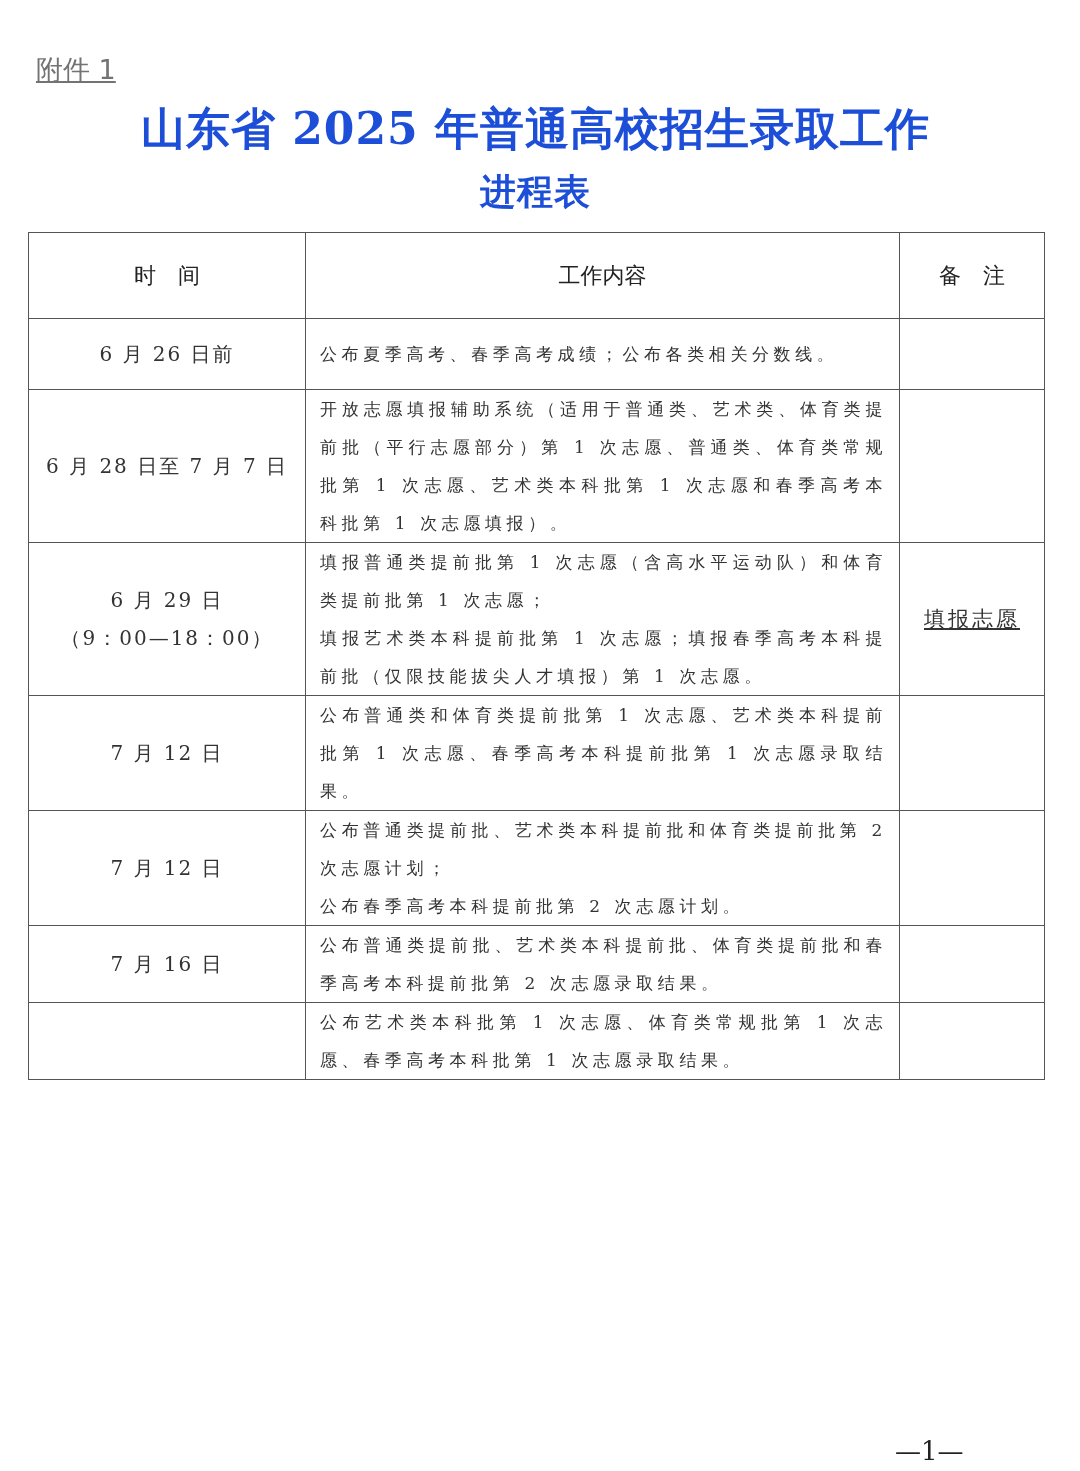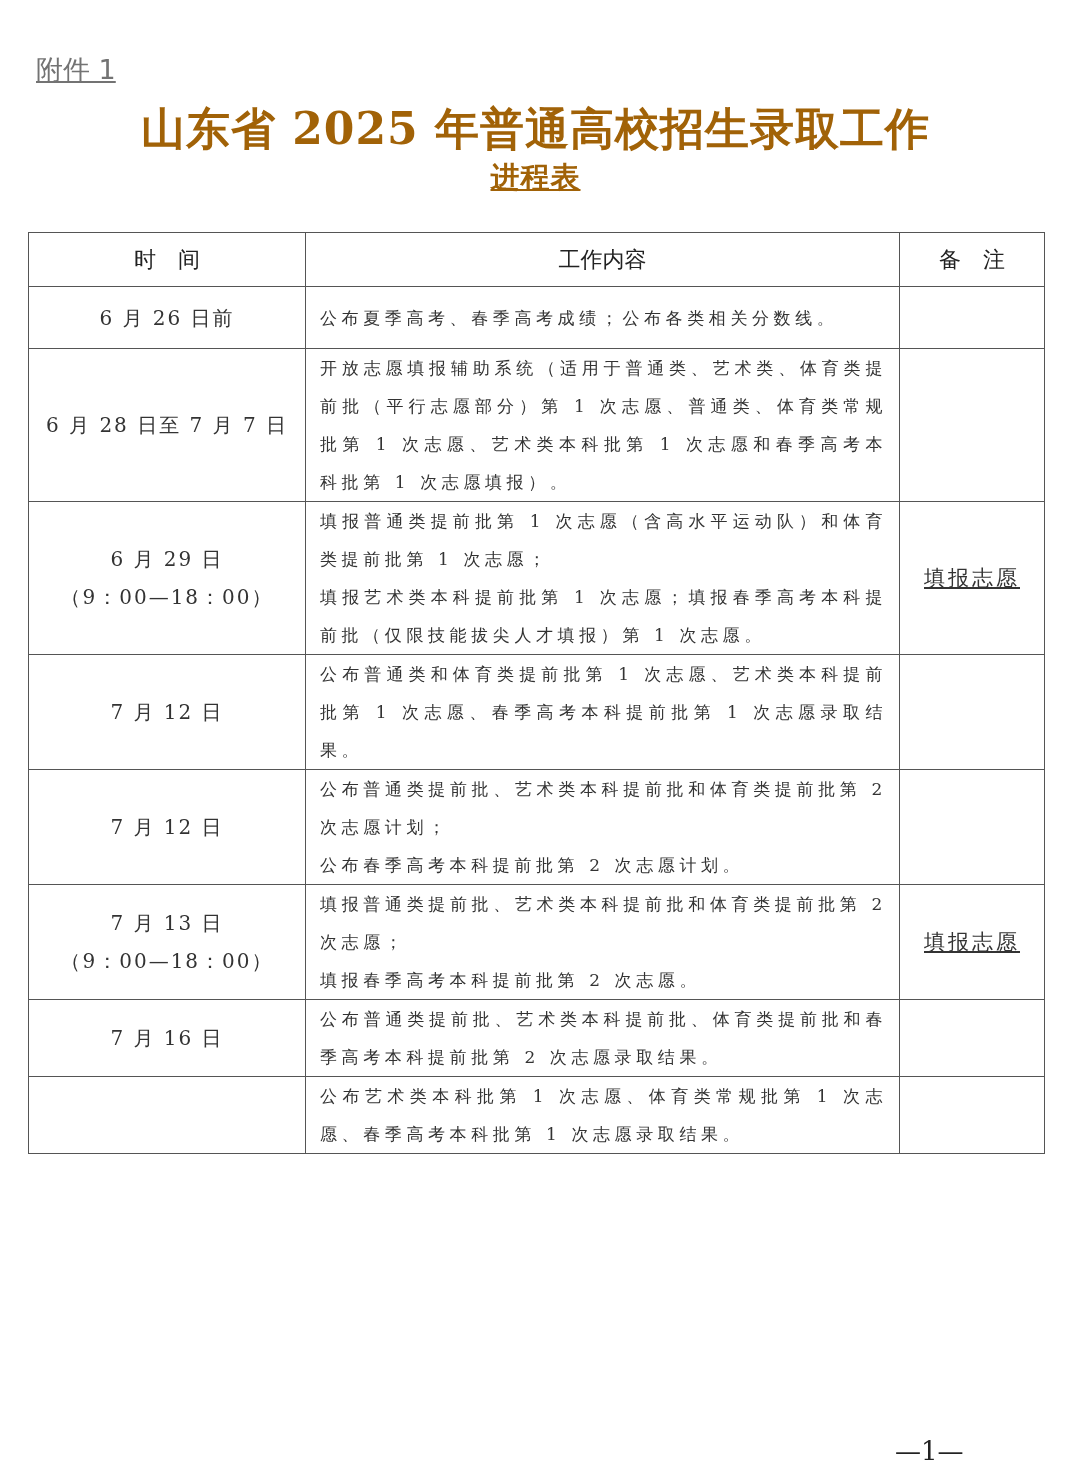--- a/index.html
+++ b/index.html
@@ -1,22 +1,22 @@
 <!DOCTYPE html>
 <html><head>
   <meta charset="utf-8">
   <style>
     html, body { margin:0; padding:0; background:#ffffff; }
     body { width:1080px; height:1471px; position:relative; overflow:hidden; color:#222; font-family:"DejaVu Serif","Liberation Serif",serif; }
     .attach { position:absolute; left:36px; top:52px; font-family:"DejaVu Sans","Liberation Sans",sans-serif; font-size:27px; color:#737373; letter-spacing:0px;text-decoration:underline; }
-    .title { position:absolute; left:0; width:1071px; text-align:center; font-family:"DejaVu Serif","Liberation Serif",serif; font-weight:bold; color:#a16207; }
+    .title { position:absolute; left:0; width:1071px; text-align:center; font-family:"DejaVu Serif","Liberation Serif",serif; font-weight:bold; color:#1d4ed8; }
     .title.l1 { top:100px; font-size:44px; letter-spacing:1px; }
-    .title.l2 { top:158px; font-size:29px; letter-spacing:1px;text-decoration:underline; }
+    .title.l2 { top:168px; font-size:36px; letter-spacing:1px; }
     table { position:absolute; left:28px; top:232px; width:1016px; border-collapse:collapse; table-layout:fixed; }
-    td, th { border:1.5px solid #555; padding:0; font-weight:normal; color:#333; }
+    td, th { border:1.5px solid #555; padding:16px; font-weight:normal; color:#333; }
     col.c1 { width:277px; } col.c2 { width:594px; } col.c3 { width:145px; }
     th { height:53px; font-family:"DejaVu Sans","Liberation Sans",sans-serif; font-size:22px; text-align:center; color:#222; }
     td.time { text-align:center; font-size:20px; line-height:38px; letter-spacing:2px; }
     td.content { font-size:17px; line-height:38px; padding:0 12px 0 14px; letter-spacing:4.6px; text-align:justify; }
     td.note { text-align:center; font-size:21px; letter-spacing:3px;text-decoration:underline; }
     .pagenum { position:absolute; left:895px; top:1436px; font-size:26px; color:#222; font-family:"DejaVu Serif","Liberation Serif",serif; }
   </style>
 </head>
 <body>
 
@@ -79,31 +79,20 @@
       <tr style="height: 114px;">
         <td class="time">
           <div>7 月 12 日</div>
         </td>
         <td class="content">
           <div>公布普通类提前批、艺术类本科提前批和体育类提前批第 2 次志愿计划；</div>
           <div>公布春季高考本科提前批第 2 次志愿计划。</div>
         </td>
         <td class="note"></td>
       </tr>
-      <tr style="height: 114px;">
-        <td class="time">
-          <div>7 月 13 日</div>
-          <div>（9：00—18：00）</div>
-        </td>
-        <td class="content">
-          <div>填报普通类提前批、艺术类本科提前批和体育类提前批第 2 次志愿；</div>
-          <div>填报春季高考本科提前批第 2 次志愿。</div>
-        </td>
-        <td class="note">填报志愿</td>
-      </tr>
       <tr style="height: 76px;">
         <td class="time">
           <div>7 月 16 日</div>
         </td>
         <td class="content">
           <div>公布普通类提前批、艺术类本科提前批、体育类提前批和春季高考本科提前批第 2 次志愿录取结果。</div>
         </td>
         <td class="note"></td>
       </tr>
       <tr style="height: 76px;">

